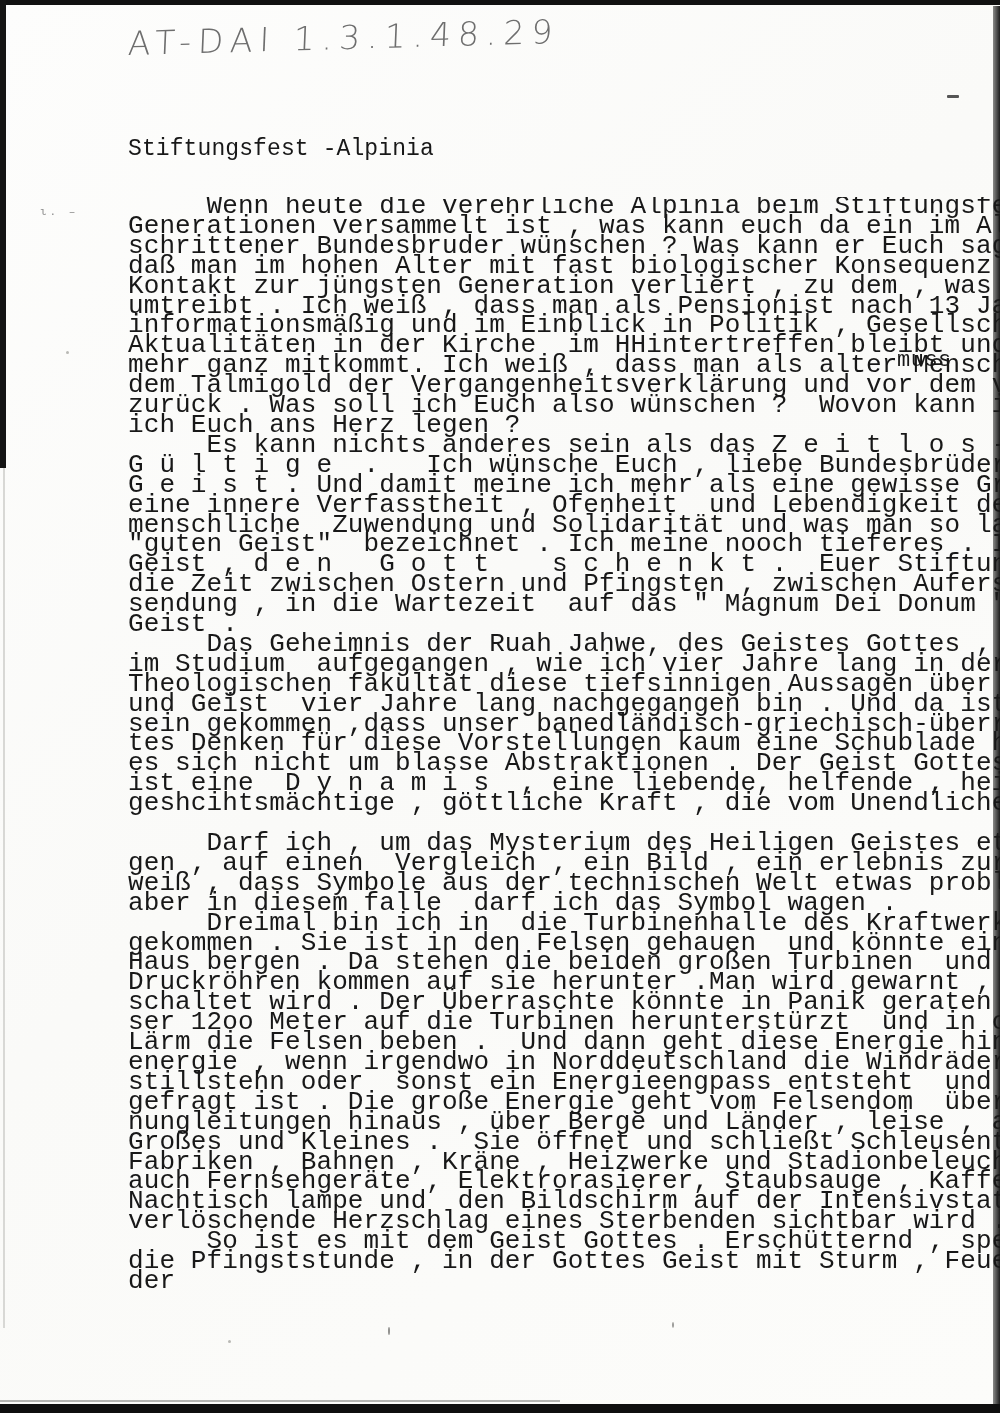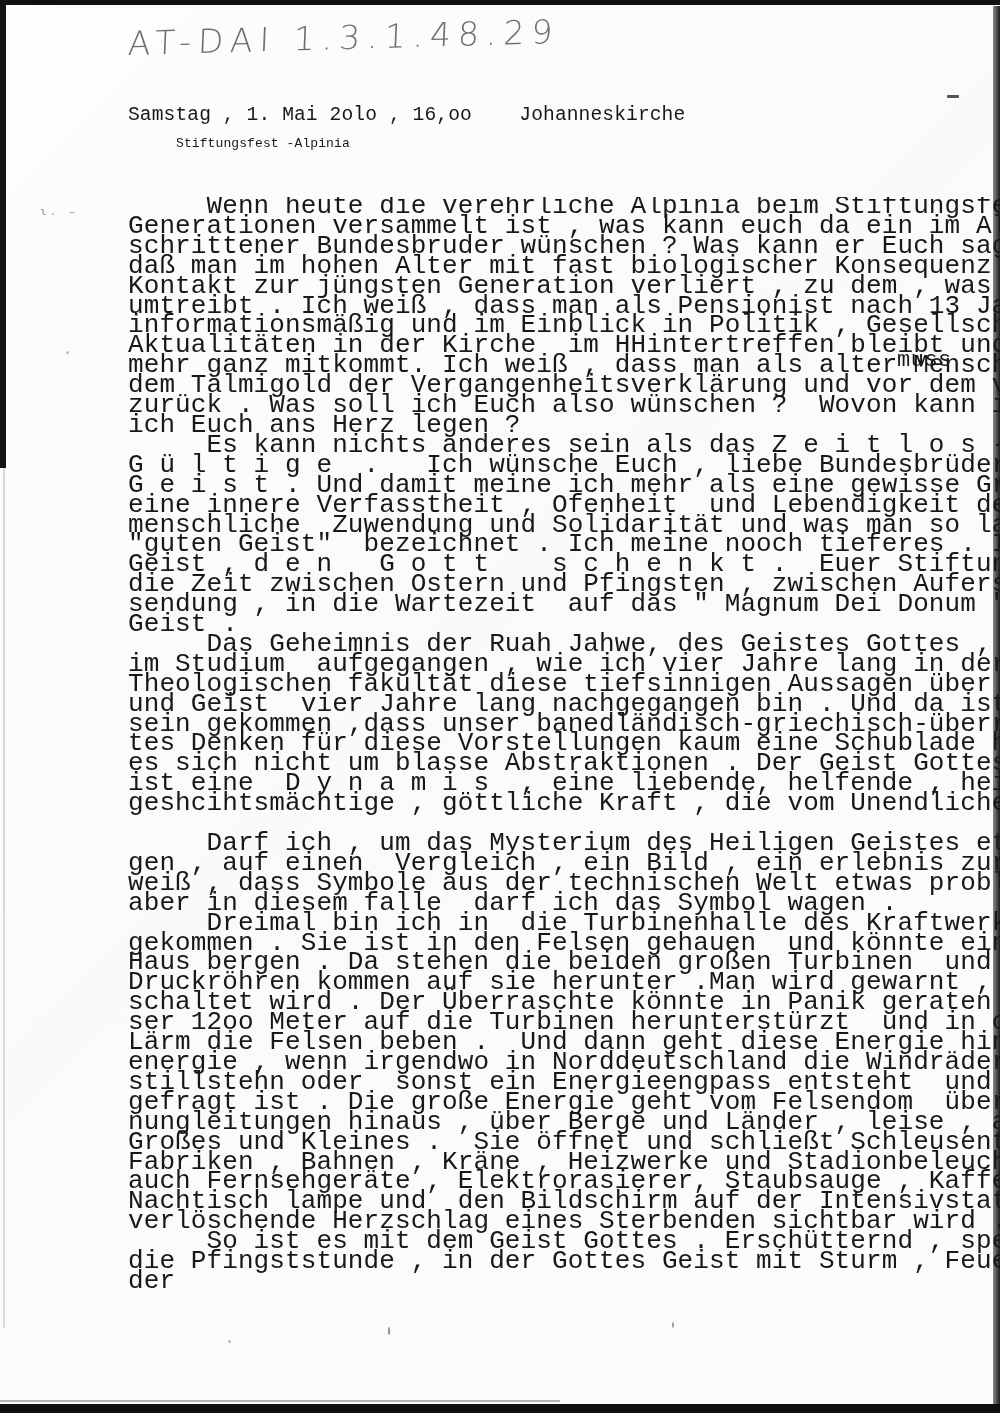--- a/index.html
+++ b/index.html
@@ -39,21 +39,21 @@
     font-family:"Liberation Mono", monospace;
     color:#181818;
     white-space:pre;
   }
   .date-line{
     position:absolute;left:128px;top:104px;
     font-size:19.6px;letter-spacing:0.1px;
   }
   .subject-line{
     position:absolute;left:128px;top:136px;
-    font-size:13px;letter-spacing:0.1px;margin-left:48px;
+    font-size:23px;letter-spacing:0.1px;
   }
   .body-text{
     position:absolute;left:128px;top:197px;
     width:872px;height:1110px;
     font-size:26px;line-height:19.9px;letter-spacing:0.1px;
     overflow:hidden;
   }
   .inserted-word{
     position:absolute;left:897px;top:348px;
     font-size:22px;color:#181818;letter-spacing:0.5px;
@@ -75,21 +75,20 @@
   <div class="edge-left"></div>
   <div class="edge-left-faint"></div>
   <div class="edge-right"></div>
   <div class="edge-bottom"></div>
   <div class="edge-bottom-faint"></div>
 
   <div class="archive-code">AT-DAI 1.3.1.48.29</div>
 
   <div class="margin-mark">ι. –</div>
 
-  <pre class="date-line">Samstag , 1. Mai 2olo , 16,oo    Johanneskirche</pre>
 
   <pre class="subject-line">Stiftungsfest -Alpinia</pre>
 
   <pre class="body-text">     Wenn heute die verehrliche Alpinia beim Stiftungsfest mit allen
 Generationen versammelt ist , was kann euch da ein im Alter sehr fortge-
 schrittener Bundesbruder wünschen ? Was kann er Euch sagen ? Ich weiß,
 daß man im hohen Alter mit fast biologischer Konsequenz ein wenig den
 Kontakt zur jüngsten Generation verliert , zu dem , was sie bewegt  und
 umtreibt . Ich weiß , dass man als Pensionist nach 13 Jahren Ruhestand
 informationsmäßig und im Einblick in Politik , Gesellschaft , ja sogar

